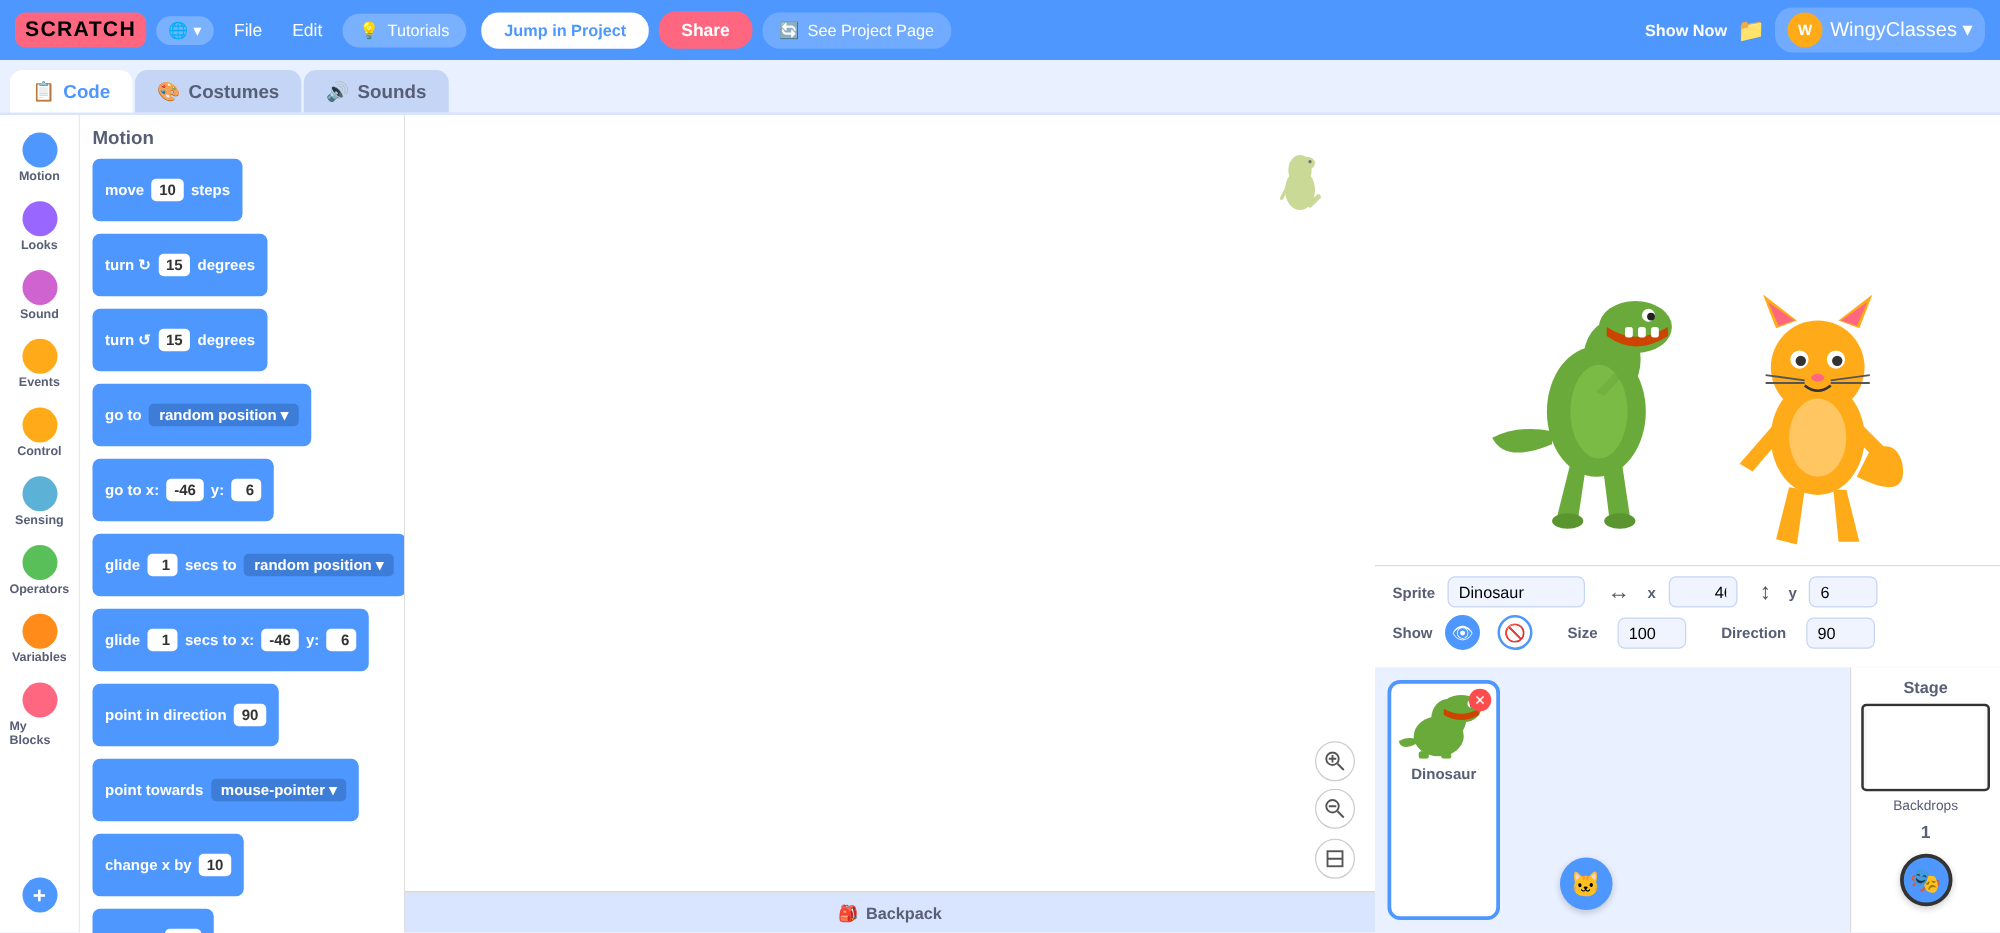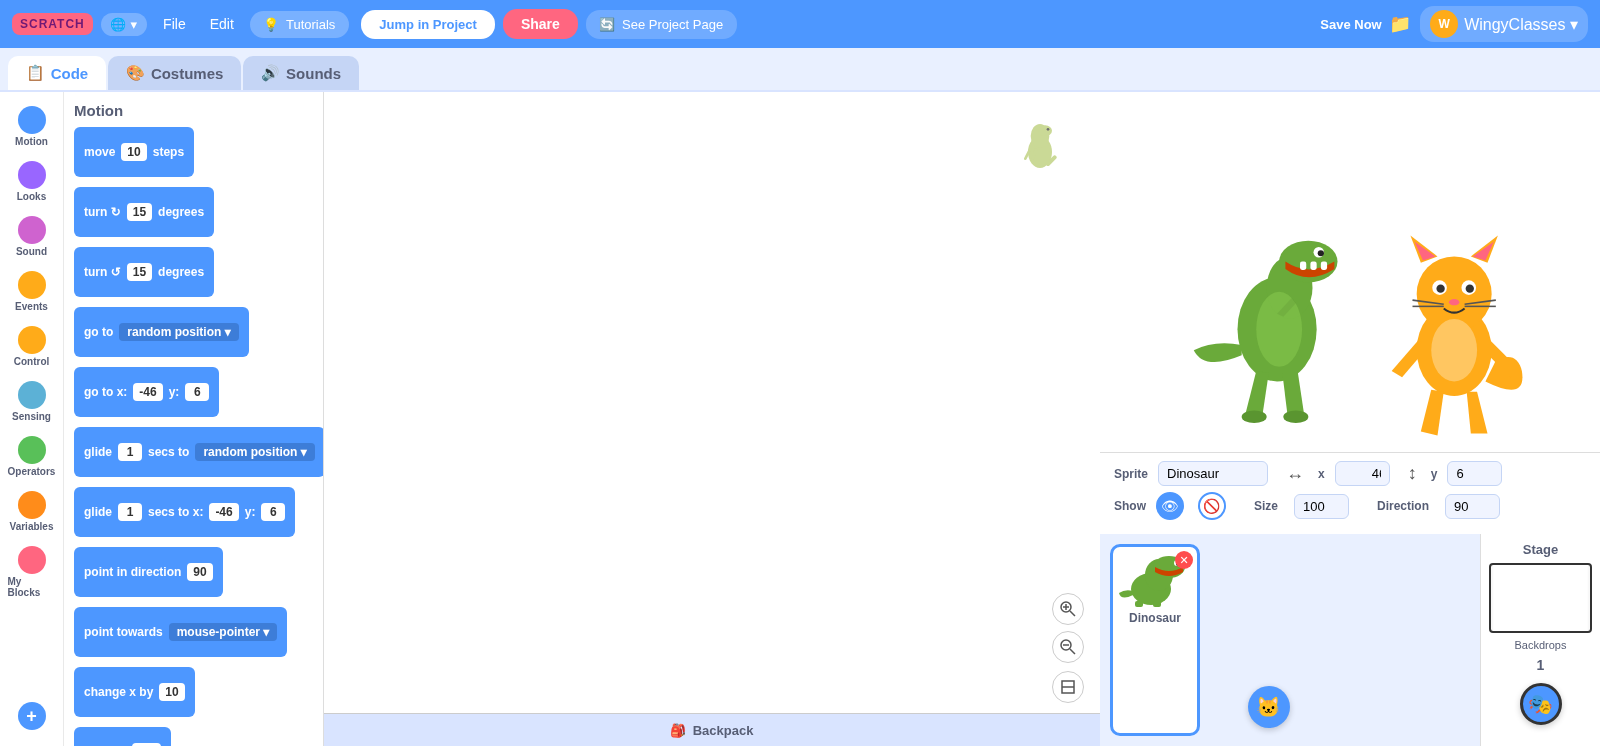--- a/index.html
+++ b/index.html
@@ -5,21 +5,21 @@
     * { box-sizing: border-box; margin: 0; padding: 0; }
     body { font-family: 'Helvetica Neue', Arial, sans-serif; overflow: hidden; width: 1600px; height: 746px; background: #f0f4ff; }
 
     
     #topbar {
       display: flex; align-items: center; height: 48px;
       background: #4d97ff; padding: 0 12px; gap: 8px;
     }
     #scratch-logo {
       background: #ff6680; border-radius: 8px; padding: 4px 8px;
-      font-weight: 900; font-size: 12px; color: #701a75; letter-spacing: 1px;
+      font-weight: 900; font-size: 17px; color: #000000; letter-spacing: 1px;
     }
     #globe-btn {
       background: rgba(255,255,255,0.25); border: none; border-radius: 14px;
       color: white; padding: 4px 10px; cursor: pointer; font-size: 13px; display: flex; align-items: center; gap: 4px;
     }
     .top-menu-btn {
       background: none; border: none; color: white; font-size: 14px; cursor: pointer; padding: 4px 8px;
     }
     #tutorials-btn {
       background: rgba(255,255,255,0.25); border: none; border-radius: 14px;
@@ -90,21 +90,21 @@
     }
     #blocks-title { font-size: 15px; font-weight: 700; color: #575e75; margin-bottom: 8px; }
     .block {
       display: inline-flex; align-items: center; gap: 6px;
       background: #4d97ff; color: white; border-radius: 6px;
       padding: 16px 10px; margin-bottom: 6px; font-size: 12px; font-weight: 600;
       cursor: pointer; white-space: nowrap; width: fit-content;
     }
     .block-input {
       background: white; color: #333; border-radius: 4px;
-      padding: 2px 6px; font-size: 12px; font-weight: 700; min-width: 24px; text-align: center;
+      padding: 2px 6px; font-size: 12px; font-weight: 700; min-width: 24px; text-align: right;
     }
     .block-dropdown {
       background: #3d7dd8; color: white; border-radius: 4px;
       padding: 2px 8px; font-size: 12px; display: flex; align-items: center; gap: 2px;
     }
 
     
     #canvas-area {
       flex: 1; background: #e9f0ff; position: relative; min-width: 0;
     }
@@ -236,21 +236,21 @@
     <span>💡</span>
     <span>Tutorials</span>
   </button>
   <button id="jump-btn">Jump in Project</button>
   <button id="share-btn">Share</button>
   <button id="see-project-btn">
     <span>🔄</span>
     <span>See Project Page</span>
   </button>
   <div id="spacer"></div>
-  <button id="save-now-btn">Save Now</button>
+  <button id="save-now-btn">Show Now</button>
   <button id="folder-btn">📁</button>
   <div id="user-area">
     <div id="user-avatar">W</div>
     <span id="user-name">WingyClasses ▾</span>
   </div>
 </div>
 
 <div id="tabbar">
   <button class="tab-btn tab-active">
     <span>📋</span>

